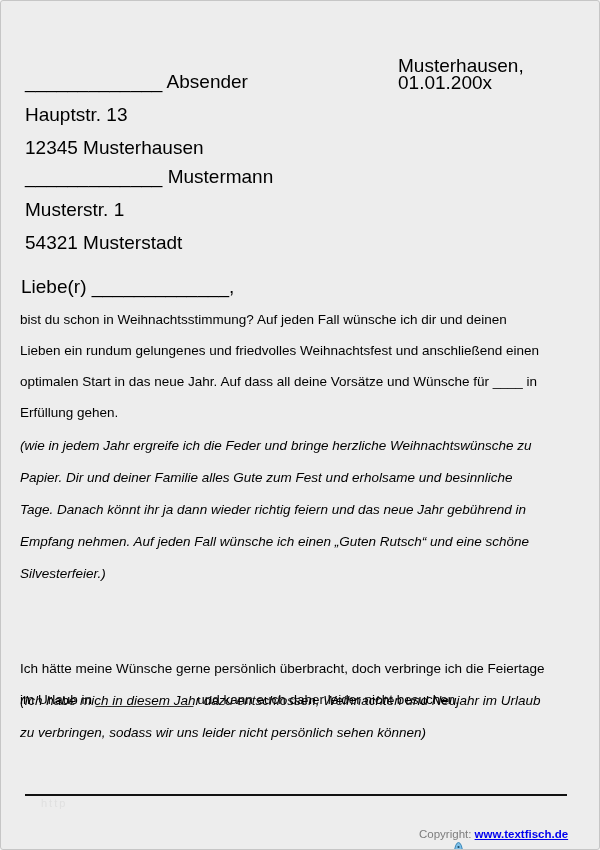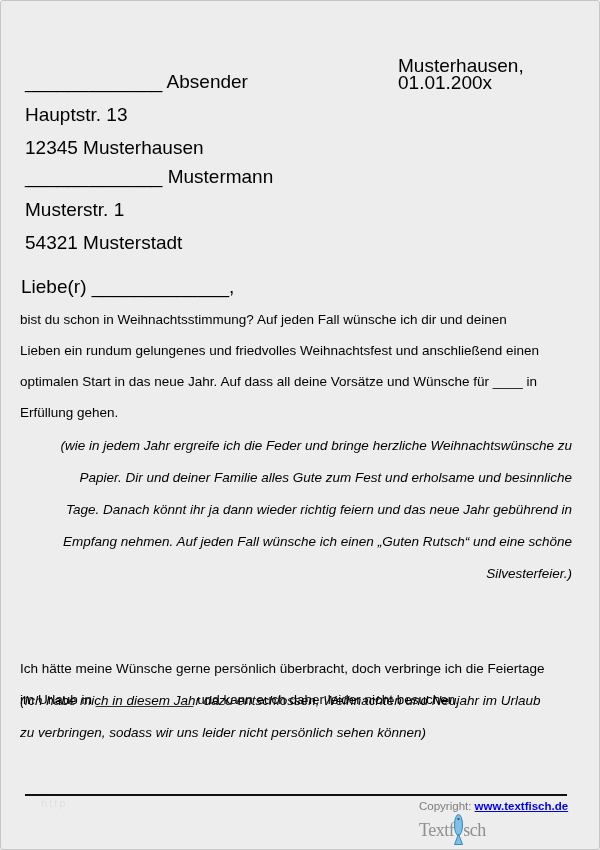--- a/index.html
+++ b/index.html
@@ -18,33 +18,33 @@
     overflow: hidden;
     color: #000;
   }
   .block { position: absolute; font-size: 19px; line-height: 16.5px; white-space: pre-line; }
   .sender-block    { left: 24px; top: 56px; }
   .date-line       { left: 397px; top: 57px; }
   .recipient-block { left: 24px; top: 151px; }
   .salutation      { left: 20px; top: 278px; }
   .para { position: absolute; left: 19px; width: 552px; font-size: 13.5px; white-space: pre-line; }
   .para-1 { top: 303px; line-height: 31px; }
-  .para-2 { top: 429px; line-height: 32px; font-style: italic; text-align: right; }
+  .para-2 { top: 429px; line-height: 32px; font-style: italic; }
   .para-3 { top: 620px; line-height: 31px; margin-top: 32px; }
   .para-4 { top: 684px; line-height: 32px; font-style: italic; }
   .footer-rule {
     position: absolute; left: 24px; top: 793px;
     width: 542px; height: 2px; background: #111;
   }
   .watermark {
     position: absolute; left: 40px; top: 796px;
     font-size: 11px; letter-spacing: 2px; color: #e0e0e0;
   }
   .footer-right { position: absolute; left: 418px; top: 799px; }
-  .copyright-line { font-size: 11.5px; color: #7d7d7d; white-space: nowrap; }
+  .copyright-line { font-size: 11.5px; color: #7d7d7d; white-space: nowrap; margin-top: 28px; }
   .copyright-line a { color: #0000ee; text-decoration: underline; font-weight: bold; }
   .logo-line {
     margin-top: 1px;
     font-family: "Liberation Serif", "DejaVu Serif", serif;
     font-size: 18px; letter-spacing: -0.5px;
     color: #8f8f8f; white-space: nowrap;
   }
   .fish-svg { display: inline-block; width: 11px; height: 33px; vertical-align: -10px; margin: 0 -1px; }
 </style>
 </head>

